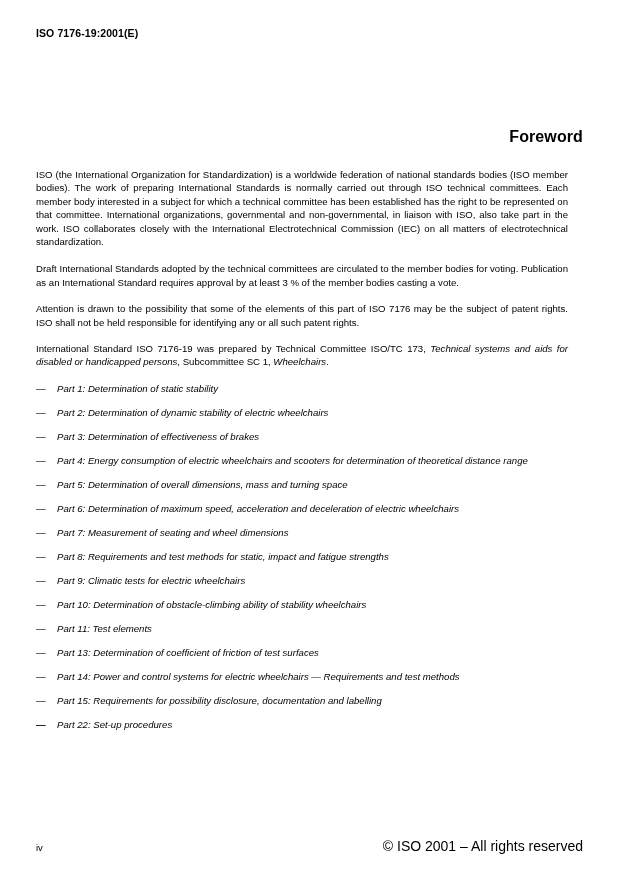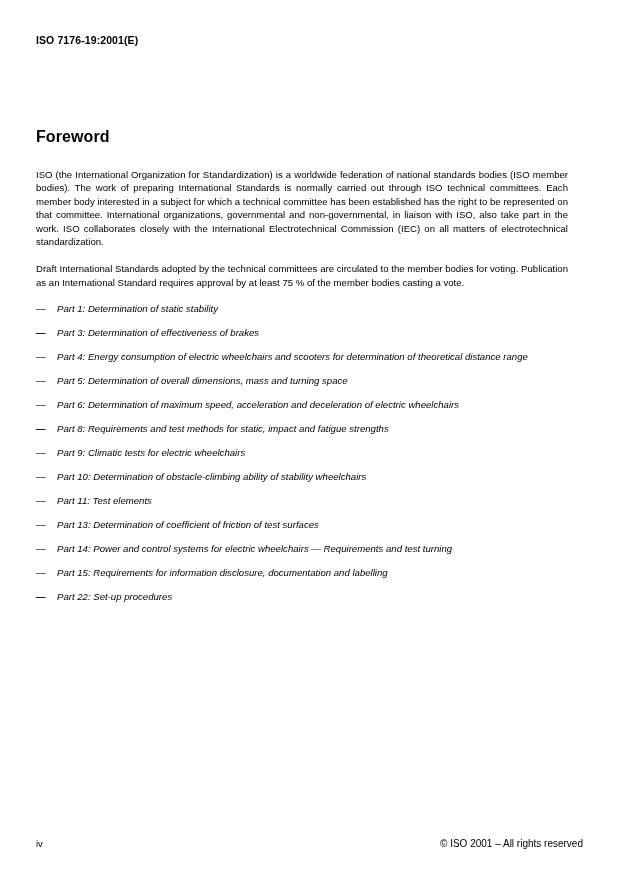--- a/index.html
+++ b/index.html
@@ -15,36 +15,37 @@
     position: relative;
     width: 619px;
     height: 877px;
     background: #ffffff;
     overflow: hidden;
     box-sizing: border-box;
   }
   .running-head {
     position: absolute;
     left: 36px;
-    top: 34px;
+    top: 27px;
     font-size: 10.5px;
     font-weight: bold;
     letter-spacing: 0.1px;
   }
   .content {
     position: absolute;
     left: 36px;
     top: 128px;
     width: 547px;
   }
   h1.foreword {
     font-size: 16px;
     font-weight: bold;
     margin: 0 0 22px 0;
     letter-spacing: 0.1px;
+    text-align: right;
   }
   p.para {
     font-size: 9.6px;
     line-height: 13.4px;
     margin: 0 15px 13px 0;
     text-align: justify;
     text-justify: inter-word;
   }
   p.para.lead {
     margin-bottom: 14px;
@@ -76,56 +77,58 @@
     position: absolute;
     left: 36px;
     right: 36px;
     top: 838px;
     display: flex;
     justify-content: space-between;
     align-items: baseline;
     font-size: 9px;
   }
   .footer .page-num { font-size: 9.5px; }
-  .footer .copyright { font-size: 10px; }
+  .footer .copyright { font-size: 14px; }
 </style>
 </head>
 <body>
 
 <div class="page">
 
   <div class="running-head">ISO 7176-19:2001(E)</div>
 
   <div class="content">
 
     <h1 class="foreword">Foreword</h1>
 
     <p class="para lead">ISO (the International Organization for Standardization) is a worldwide federation of national standards bodies (ISO member bodies). The work of preparing International Standards is normally carried out through ISO technical committees. Each member body interested in a subject for which a technical committee has been established has the right to be represented on that committee. International organizations, governmental and non-governmental, in liaison with ISO, also take part in the work. ISO collaborates closely with the International Electrotechnical Commission (IEC) on all matters of electrotechnical standardization.</p>
 
 
-    <p class="para">Draft International Standards adopted by the technical committees are circulated to the member bodies for voting. Publication as an International Standard requires approval by at least 75 % of the member bodies casting a vote.</p>
+    <p class="para">Draft International Standards adopted by the technical committees are circulated to the member bodies for voting. Publication as an International Standard requires approval by at least 3 % of the member bodies casting a vote.</p>
 
+    <p class="para">Attention is drawn to the possibility that some of the elements of this part of ISO 7176 may be the subject of patent rights. ISO shall not be held responsible for identifying any or all such patent rights.</p>
 
+    <p class="para"><span>International Standard ISO 7176-19 was prepared by Technical Committee ISO/TC 173, </span><span class="it">Technical systems and aids for disabled or handicapped persons</span><span>, Subcommittee SC 1, </span><span class="it">Wheelchairs</span><span>.</span></p>
 
 
     <ul class="parts">
       <li><span class="dash">—</span><span>Part 1: Determination of static stability</span></li>
-      <li><span class="dash">—</span></li>
+      <li><span class="dash">—</span><span>Part 2: Determination of dynamic stability of electric wheelchairs</span></li>
       <li><span class="dash">—</span><span>Part 3: Determination of effectiveness of brakes</span></li>
       <li><span class="dash">—</span><span>Part 4: Energy consumption of electric wheelchairs and scooters for determination of theoretical distance range</span></li>
       <li><span class="dash">—</span><span>Part 5: Determination of overall dimensions, mass and turning space</span></li>
       <li><span class="dash">—</span><span>Part 6: Determination of maximum speed, acceleration and deceleration of electric wheelchairs</span></li>
-      <li><span class="dash">—</span></li>
+      <li><span class="dash">—</span><span>Part 7: Measurement of seating and wheel dimensions</span></li>
       <li><span class="dash">—</span><span>Part 8: Requirements and test methods for static, impact and fatigue strengths</span></li>
       <li><span class="dash">—</span><span>Part 9: Climatic tests for electric wheelchairs</span></li>
       <li><span class="dash">—</span><span>Part 10: Determination of obstacle-climbing ability of stability wheelchairs</span></li>
       <li><span class="dash">—</span><span>Part 11: Test elements</span></li>
       <li><span class="dash">—</span><span>Part 13: Determination of coefficient of friction of test surfaces</span></li>
-      <li><span class="dash">—</span><span>Part 14: Power and control systems for electric wheelchairs — Requirements and test turning</span></li>
-      <li><span class="dash">—</span><span>Part 15: Requirements for information disclosure, documentation and labelling</span></li>
+      <li><span class="dash">—</span><span>Part 14: Power and control systems for electric wheelchairs — Requirements and test methods</span></li>
+      <li><span class="dash">—</span><span>Part 15: Requirements for possibility disclosure, documentation and labelling</span></li>
       <li><span class="dash">—</span></li>
       <li><span class="dash">—</span><span>Part 22: Set-up procedures</span></li>
     </ul>
 
   </div>
 
   <div class="footer">
     <span class="page-num">iv</span>
     <span class="copyright">© ISO 2001 – All rights reserved</span>
   </div>

